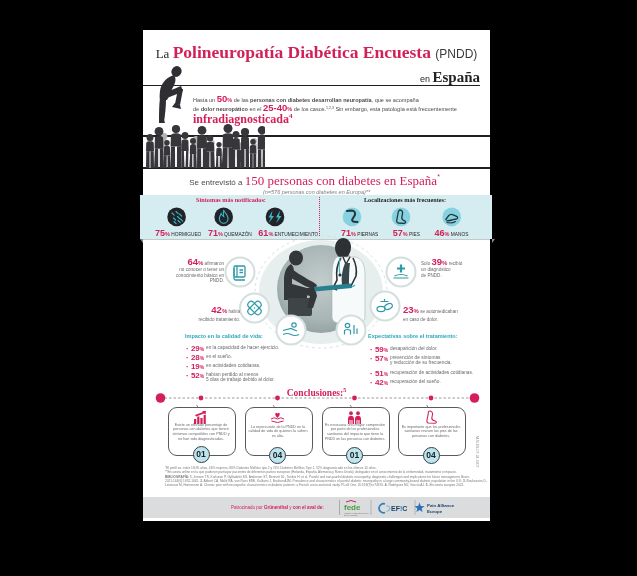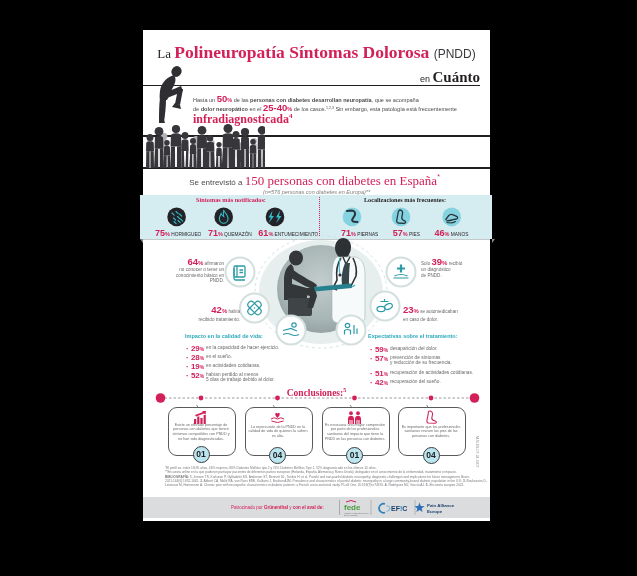--- a/index.html
+++ b/index.html
@@ -13,25 +13,25 @@
 .sc5{transform:scale(.5);transform-origin:0 0;}
 .ctr{text-align:center;}
 .rt{text-align:right;}
 .hr{position:absolute;background:#231f20;height:1px;}
 </style>
 </head>
 <body>
 <div class="poster">
 
 <div class="a ctr" style="left:0;top:12px;width:347px;white-space:nowrap;">
-  <span class="serif" style="font-size:13px;color:#231f20;">La </span><span class="serif mag" style="font-size:17.5px;font-weight:bold;">Polineuropatía Síntomas Dolorosa </span><span style="font-size:12px;color:#3a3a3e;">(PNDD)</span>
+  <span class="serif" style="font-size:13px;color:#231f20;">La </span><span class="serif mag" style="font-size:17.5px;font-weight:bold;">Polineuropatía Diabética Encuesta </span><span style="font-size:12px;color:#3a3a3e;">(PNDD)</span>
 </div>
 <div class="hr" style="left:0;top:55px;width:337px;"></div>
 <div class="a" style="right:10px;top:37.5px;white-space:nowrap;">
-  <span style="font-size:9px;color:#231f20;">en </span><span class="serif" style="font-size:15px;font-weight:bold;color:#231f20;">Cuánto</span>
+  <span style="font-size:9px;color:#231f20;">en </span><span class="serif" style="font-size:15px;font-weight:bold;color:#231f20;">España</span>
 </div>
 
 <svg class="a" style="left:14px;top:35px;" width="28" height="58" viewBox="0 0 28 58">
       <g fill="#2e2e33">
         <ellipse cx="19.5" cy="6.5" rx="5" ry="5.5" transform="rotate(25 19.5 6.5)"></ellipse>
         <path d="M17 10 C10 12 4 18 3 26 C2.5 30 2.5 33 3 35 L10 35 C12 31 14 28 15 24 C18 19 20 14 17 10 Z"></path>
         <path d="M3 28 L10 26 C16 25 21 22 24 21 L26 26 L20 29 L10 33 L3 34 Z"></path>
         <path d="M21 24 L26 24 L23 40 L18 39 Z"></path>
         <path d="M18 38 L23 40 L24 44 L15 42 Z"></path>
         <path d="M3 33 L9 34 C9 42 8 50 7 57 L2 57 C2 49 2 40 3 33 Z"></path>

